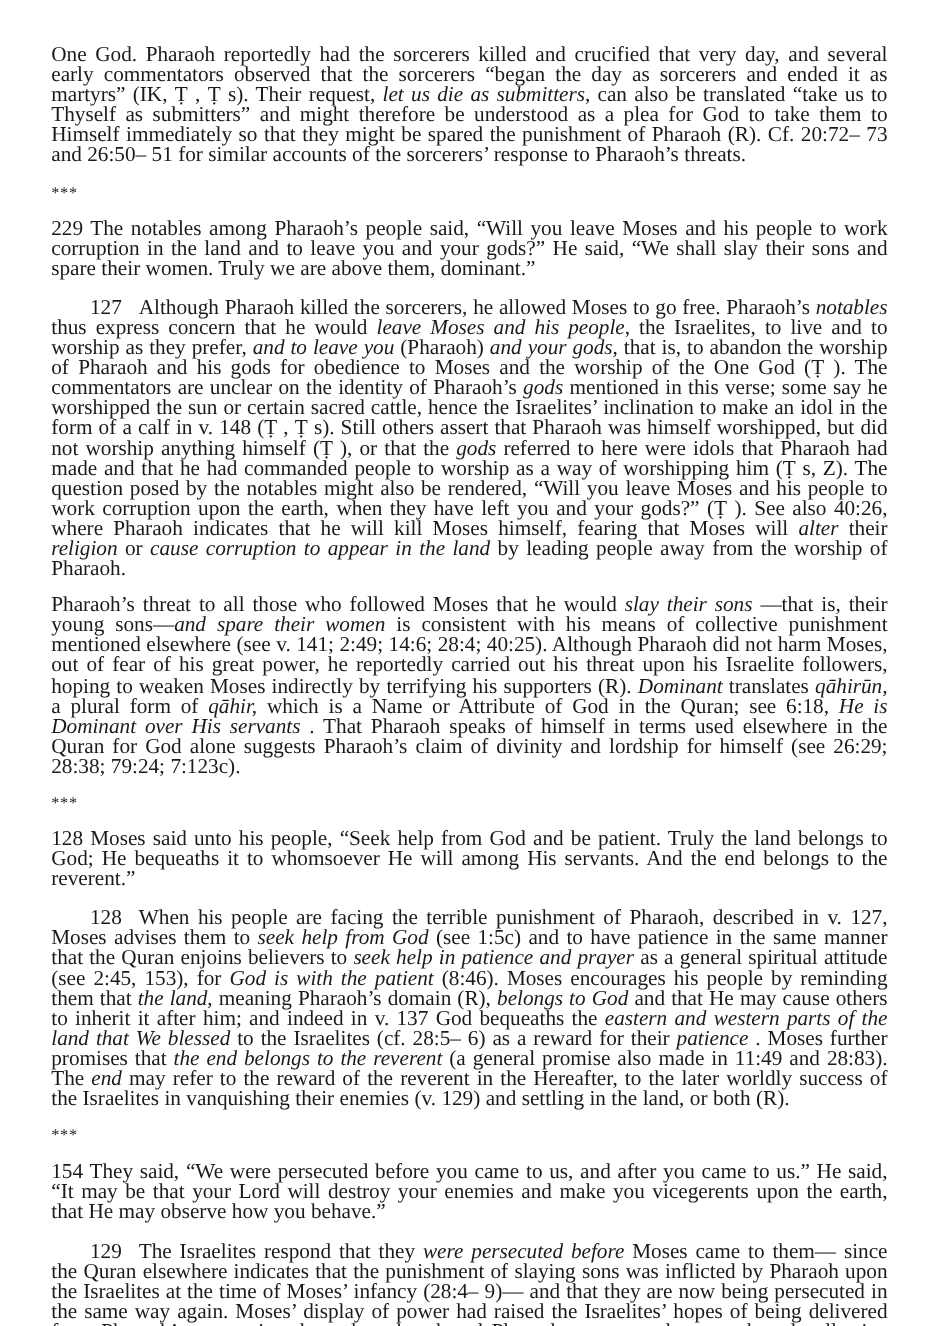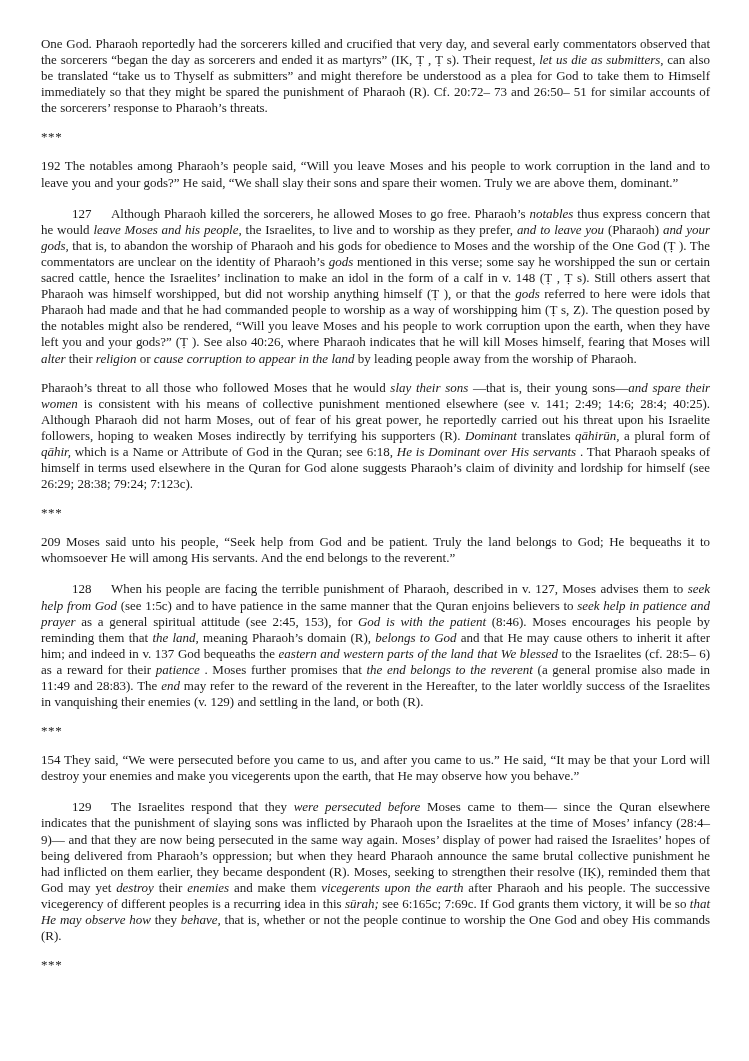--- a/index.html
+++ b/index.html
@@ -22,21 +22,21 @@
     overflow: hidden;
   }
   .content {
     position: absolute;
     left: 41px;
     top: 36px;
     width: 669px;
   }
   .para {
     margin: 0 0 13px 0;
-    font-size: 13.0px;
+    font-size: 17px;
     line-height: 16.1px;
     text-align: justify;
     text-justify: inter-word;
     letter-spacing: -0.02px;
     word-spacing: 0.1px;
     hyphens: none;
   }
   .para:last-child { margin-bottom: 0; }
 
   
@@ -62,29 +62,29 @@
 </head>
 <body>
 
 <div class="page">
   <div class="content">
 
     <p class="para">One God. Pharaoh reportedly had the sorcerers killed and crucified that very day, and several early commentators observed that the sorcerers “began the day as sorcerers and ended it as martyrs” (IK, Ṭ , Ṭ s). Their request, <i>let us die as submitters</i>, can also be translated “take us to Thyself as submitters” and might therefore be understood as a plea for God to take them to Himself immediately so that they might be spared the punishment of Pharaoh (R). Cf. 20:72– 73 and 26:50– 51 for similar accounts of the sorcerers’ response to Pharaoh’s threats.</p>
 
     <div class="sep">***</div>
 
-    <p class="para verse-block">192 The notables among Pharaoh’s people said, “Will you leave Moses and his people to work corruption in the land and to leave you and your gods?” He said, “We shall slay their sons and spare their women. Truly we are above them, dominant.”</p>
+    <p class="para verse-block">229 The notables among Pharaoh’s people said, “Will you leave Moses and his people to work corruption in the land and to leave you and your gods?” He said, “We shall slay their sons and spare their women. Truly we are above them, dominant.”</p>
 
     <p class="para commentary"><span class="vnum">127</span>Although Pharaoh killed the sorcerers, he allowed Moses to go free. Pharaoh’s <i>notables</i> thus express concern that he would <i>leave Moses and his people</i>, the Israelites, to live and to worship as they prefer, <i>and to leave you</i> (Pharaoh) <i>and your gods,</i> that is, to abandon the worship of Pharaoh and his gods for obedience to Moses and the worship of the One God (Ṭ ). The commentators are unclear on the identity of Pharaoh’s <i>gods</i> mentioned in this verse; some say he worshipped the sun or certain sacred cattle, hence the Israelites’ inclination to make an idol in the form of a calf in v. 148 (Ṭ , Ṭ s). Still others assert that Pharaoh was himself worshipped, but did not worship anything himself (Ṭ ), or that the <i>gods</i> referred to here were idols that Pharaoh had made and that he had commanded people to worship as a way of worshipping him (Ṭ s, Z). The question posed by the notables might also be rendered, “Will you leave Moses and his people to work corruption upon the earth, when they have left you and your gods?” (Ṭ ). See also 40:26, where Pharaoh indicates that he will kill Moses himself, fearing that Moses will <i>alter</i> their <i>religion</i> or <i>cause corruption to appear in the land</i> by leading people away from the worship of Pharaoh.</p>
 
     <p class="para">Pharaoh’s threat to all those who followed Moses that he would <i>slay their sons</i> —that is, their young sons—<i>and spare their women</i> is consistent with his means of collective punishment mentioned elsewhere (see v. 141; 2:49; 14:6; 28:4; 40:25). Although Pharaoh did not harm Moses, out of fear of his great power, he reportedly carried out his threat upon his Israelite followers, hoping to weaken Moses indirectly by terrifying his supporters (R). <i>Dominant</i> translates <i>qāhirūn,</i> a plural form of <i>qāhir,</i> which is a Name or Attribute of God in the Quran; see 6:18, <i>He is Dominant over His servants</i> . That Pharaoh speaks of himself in terms used elsewhere in the Quran for God alone suggests Pharaoh’s claim of divinity and lordship for himself (see 26:29; 28:38; 79:24; 7:123c).</p>
 
     <div class="sep">***</div>
 
-    <p class="para verse-block">209 Moses said unto his people, “Seek help from God and be patient. Truly the land belongs to God; He bequeaths it to whomsoever He will among His servants. And the end belongs to the reverent.”</p>
+    <p class="para verse-block">128 Moses said unto his people, “Seek help from God and be patient. Truly the land belongs to God; He bequeaths it to whomsoever He will among His servants. And the end belongs to the reverent.”</p>
 
     <p class="para commentary"><span class="vnum">128</span>When his people are facing the terrible punishment of Pharaoh, described in v. 127, Moses advises them to <i>seek help from God</i> (see 1:5c) and to have patience in the same manner that the Quran enjoins believers to <i>seek help in patience and prayer</i> as a general spiritual attitude (see 2:45, 153), for <i>God is with the patient</i> (8:46). Moses encourages his people by reminding them that <i>the land,</i> meaning Pharaoh’s domain (R), <i>belongs to God</i> and that He may cause others to inherit it after him; and indeed in v. 137 God bequeaths the <i>eastern and western parts of the land that We blessed</i> to the Israelites (cf. 28:5– 6) as a reward for their <i>patience</i> . Moses further promises that <i>the end belongs to the reverent</i> (a general promise also made in 11:49 and 28:83). The <i>end</i> may refer to the reward of the reverent in the Hereafter, to the later worldly success of the Israelites in vanquishing their enemies (v. 129) and settling in the land, or both (R).</p>
 
     <div class="sep">***</div>
 
     <p class="para verse-block">154 They said, “We were persecuted before you came to us, and after you came to us.” He said, “It may be that your Lord will destroy your enemies and make you vicegerents upon the earth, that He may observe how you behave.”</p>
 
     <p class="para commentary"><span class="vnum">129</span>The Israelites respond that they <i>were persecuted before</i> Moses came to them— since the Quran elsewhere indicates that the punishment of slaying sons was inflicted by Pharaoh upon the Israelites at the time of Moses’ infancy (28:4– 9)— and that they are now being persecuted in the same way again. Moses’ display of power had raised the Israelites’ hopes of being delivered from Pharaoh’s oppression; but when they heard Pharaoh announce the same brutal collective punishment he had inflicted on them earlier, they became despondent (R). Moses, seeking to strengthen their resolve (IḲ), reminded them that God may yet <i>destroy</i> their <i>enemies</i> and make them <i>vicegerents upon the earth</i> after Pharaoh and his people. The successive vicegerency of different peoples is a recurring idea in this <i>sūrah;</i> see 6:165c; 7:69c. If God grants them victory, it will be so <i>that He may observe how</i> they <i>behave,</i> that is, whether or not the people continue to worship the One God and obey His commands (R).</p>
 
     <div class="sep">***</div>

